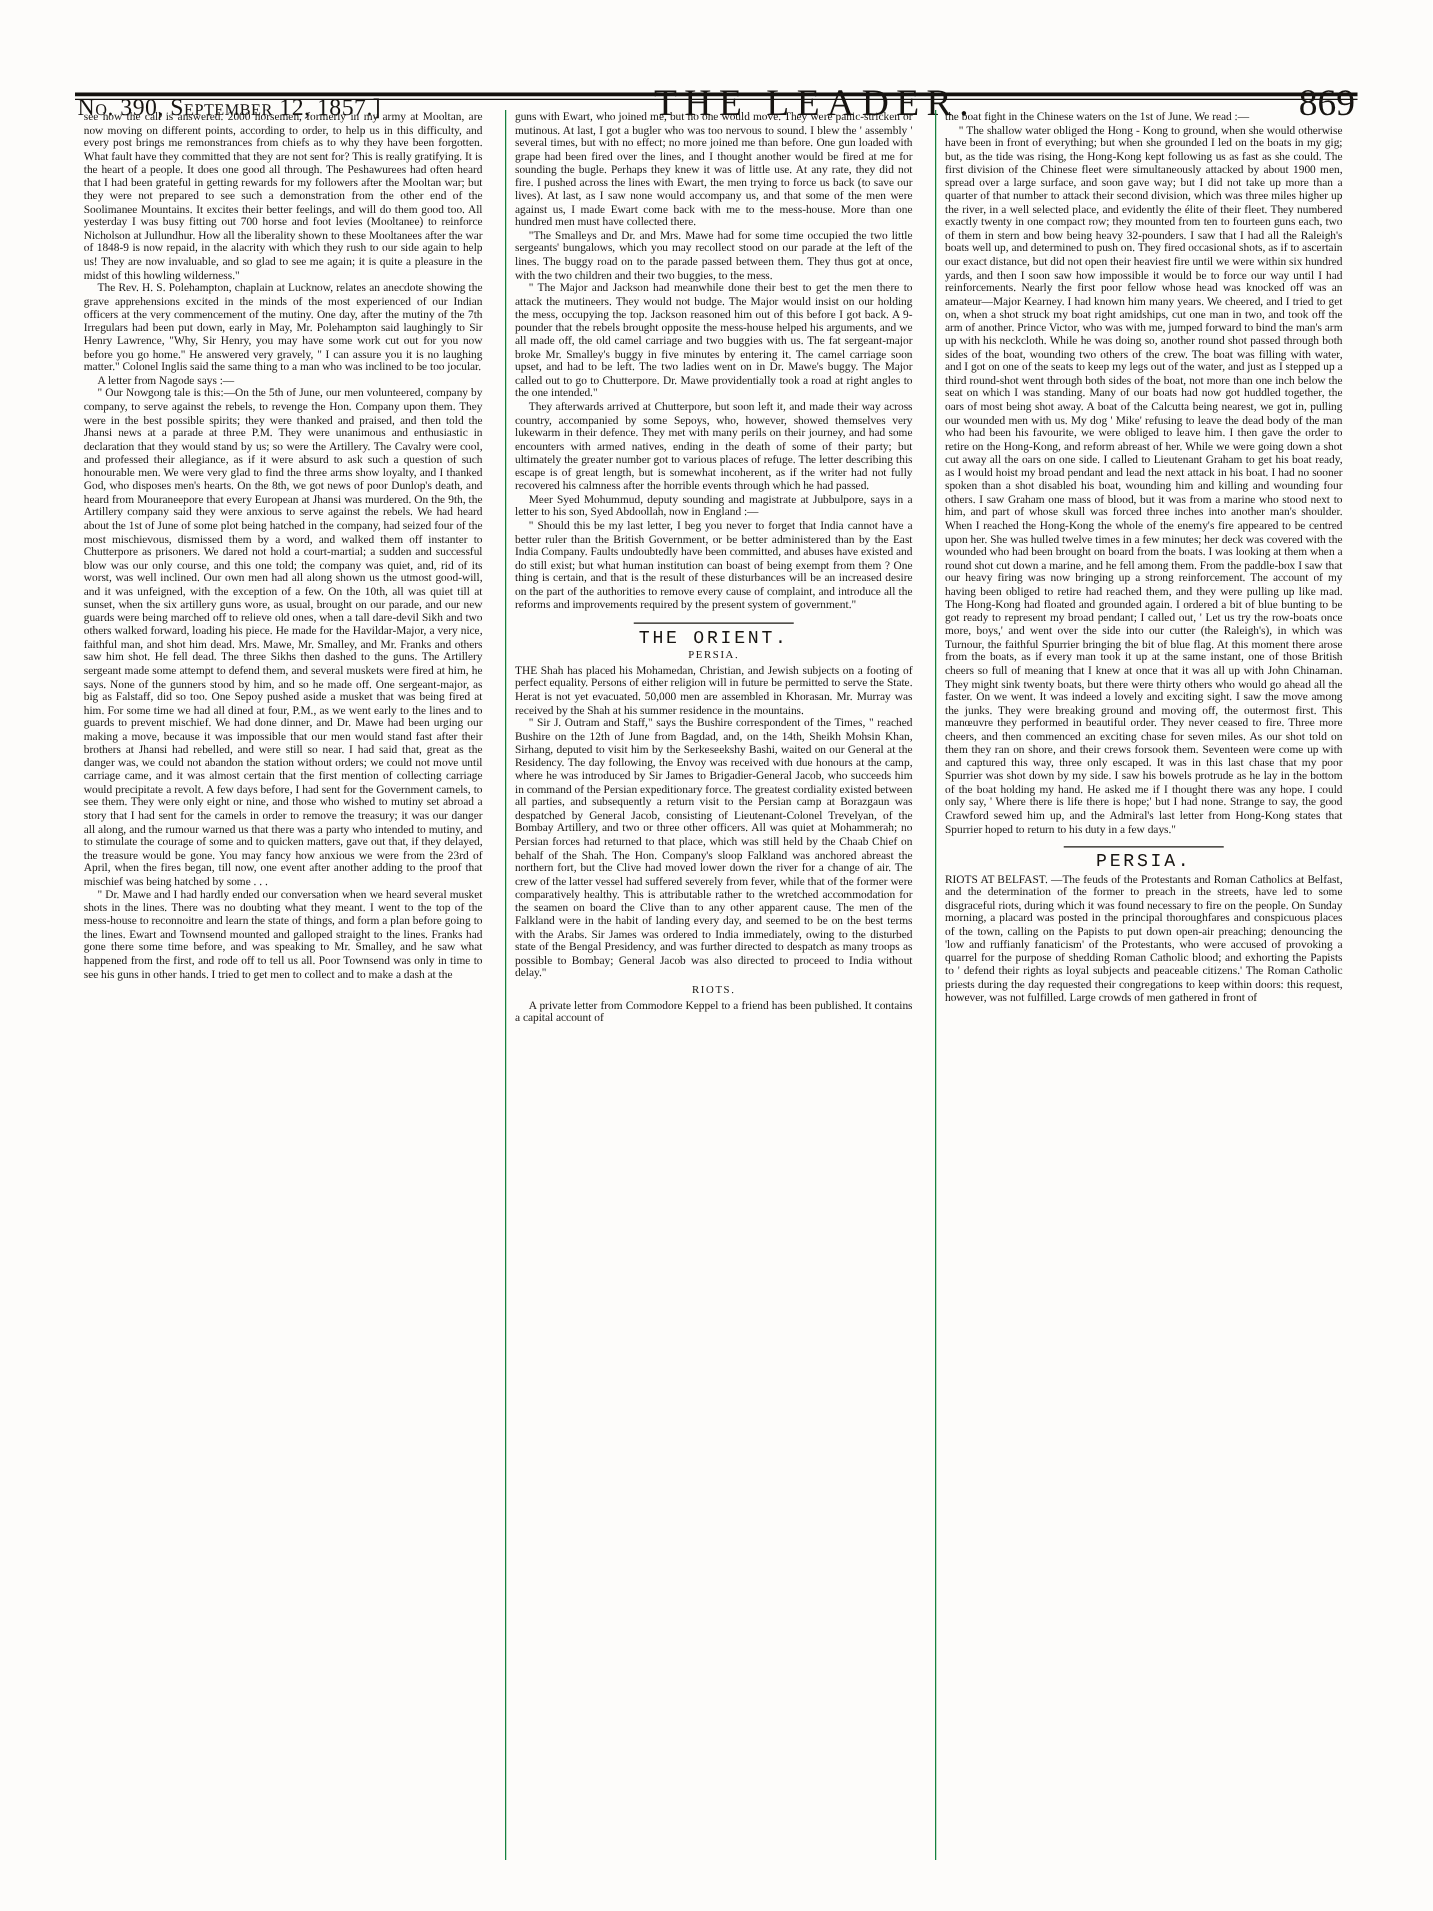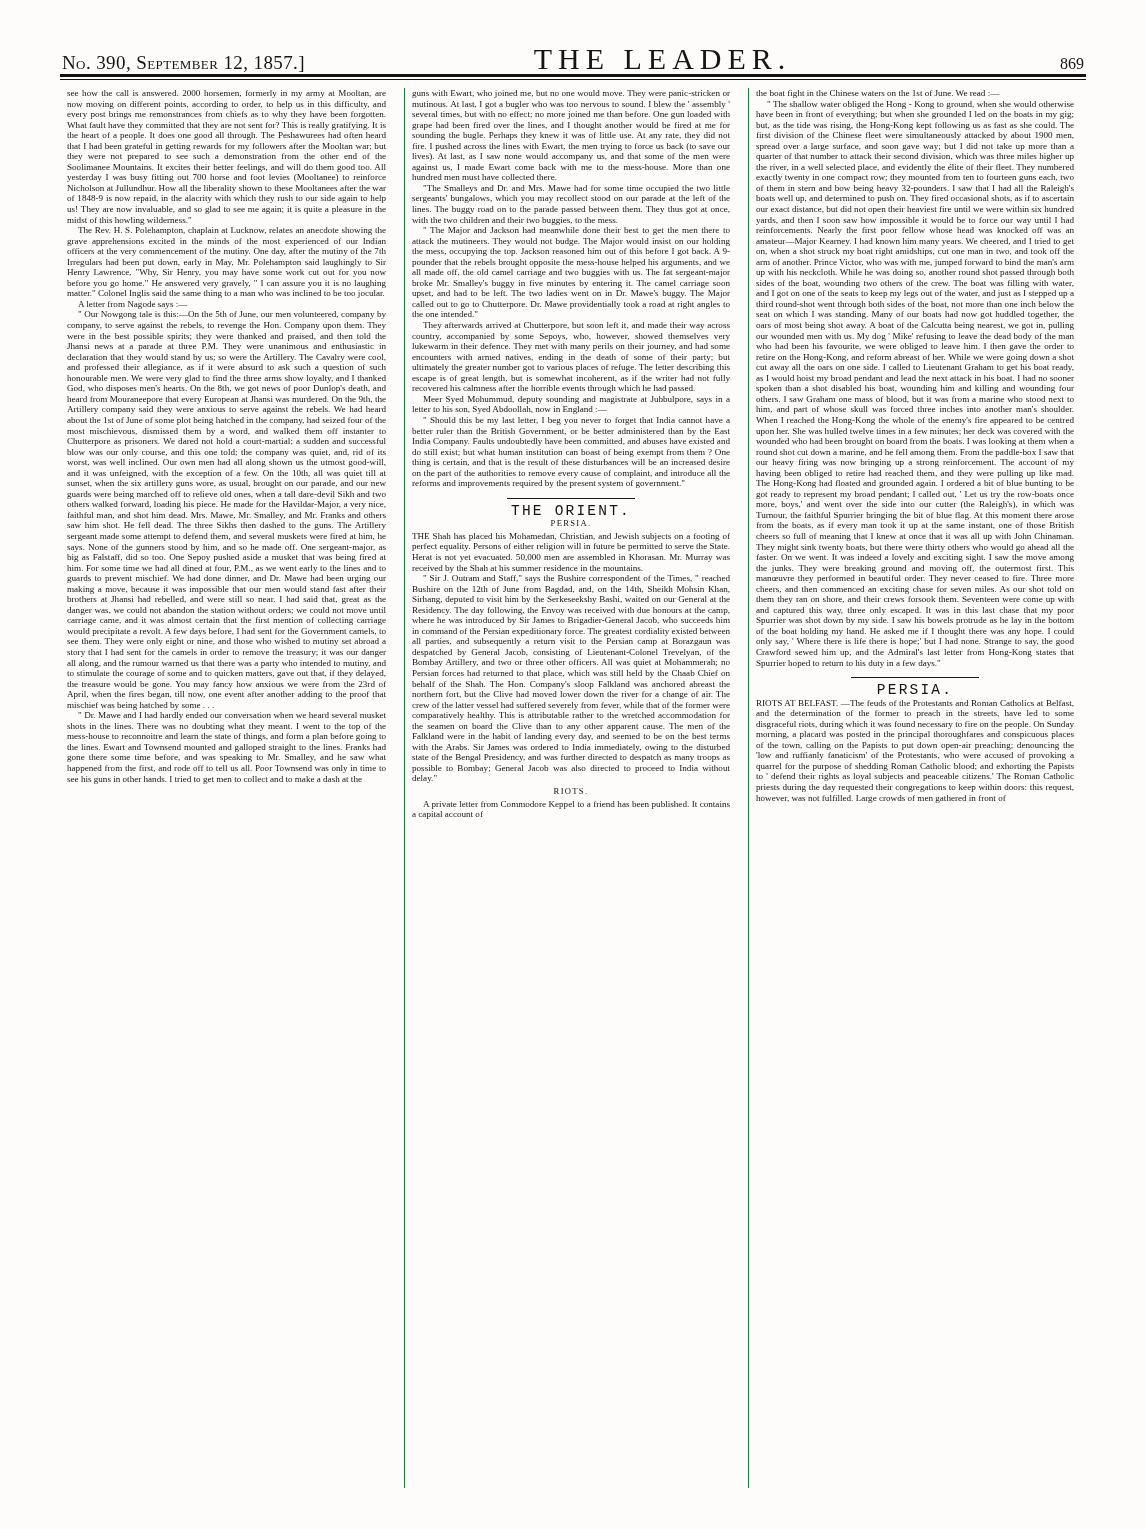--- a/index.html
+++ b/index.html
@@ -40,22 +40,23 @@
     font-variant: small-caps;
   }
   .paper-title {
     font-size: 30px;
     letter-spacing: 6px;
     font-weight: normal;
     white-space: nowrap;
     margin-left: -40px;
   }
   .page-num {
-    font-size: 16px;
+    font-size: 30px;
     white-space: nowrap;
+    margin-top: 24px;
   }
 
   .rule-thick {
     margin: 6px 44px 0 44px;
     border: 0;
     border-top: 3px solid #15120f;
     border-bottom: 1px solid #15120f;
     height: 2px;
     background: transparent;
   }

